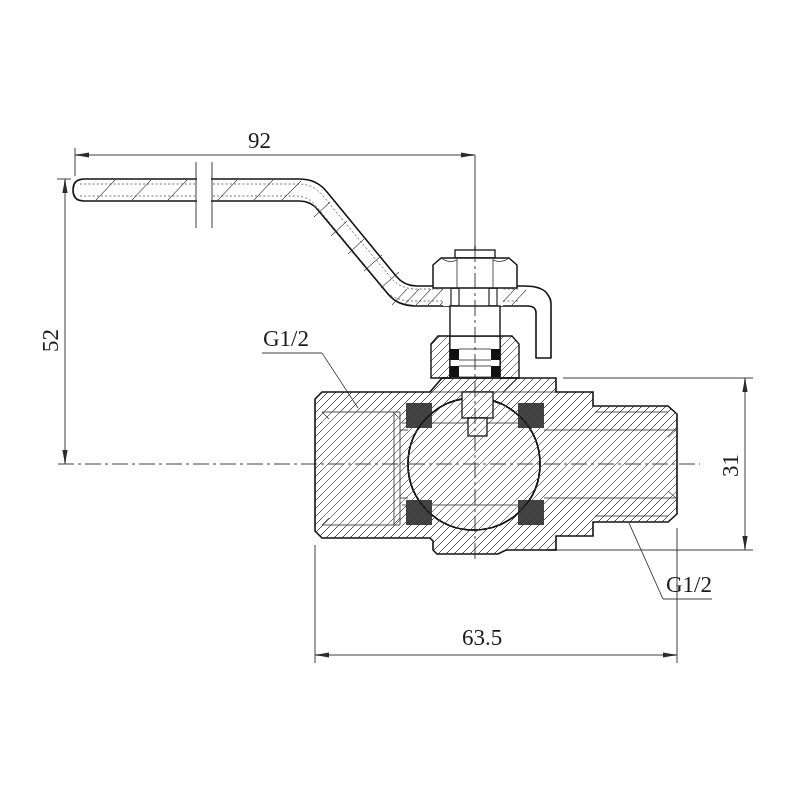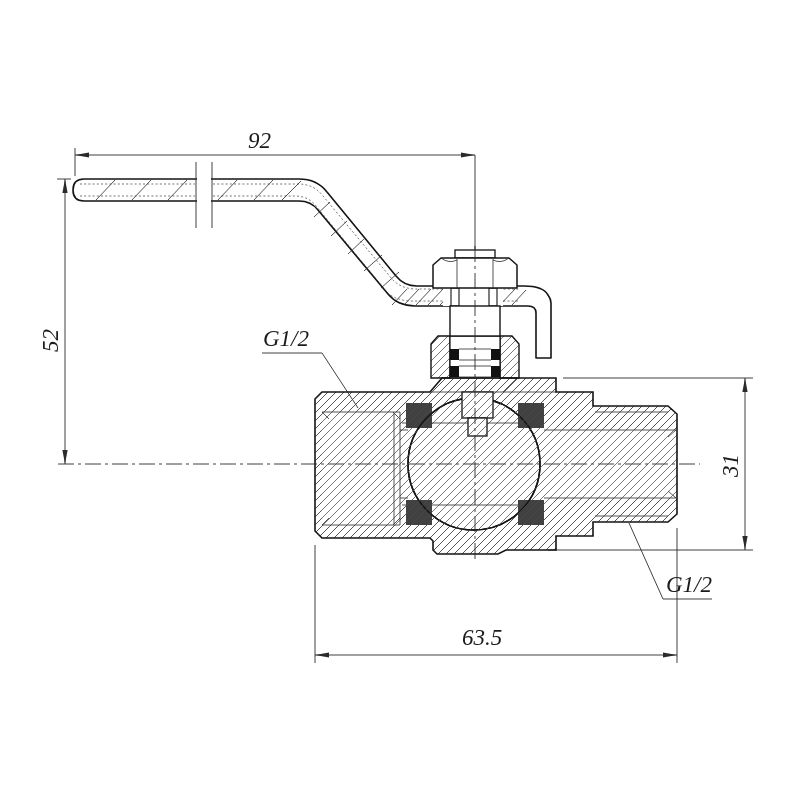--- a/index.html
+++ b/index.html
@@ -1,16 +1,16 @@
 <!DOCTYPE html>
 <html><head>
 <meta charset="utf-8">
 <style>
   html,body{margin:0;padding:0;background:#ffffff;width:800px;height:800px;overflow:hidden;}
-  .drawing-stage{width:800px;height:584px;position:relative;background:#fff;font-style:italic;}
+  .drawing-stage{width:800px;height:584px;position:relative;background:#fff;}
   svg{display:block;}
   .thin{stroke:#2a2a2a;stroke-width:.8;fill:none;}
   .dim{stroke:#2b2b2b;stroke-width:.9;fill:none;}
   .cl{stroke:#2b2b2b;stroke-width:.9;fill:none;stroke-dasharray:16 4 3 4;}
   .dash{stroke:#3a3a3a;stroke-width:.7;fill:none;stroke-dasharray:2 2.2;}
   .arr{fill:#2b2b2b;stroke:none;}
   text{font-family:"Liberation Serif","DejaVu Serif",serif;font-size:23px;fill:#1a1a1a;}
 </style>
 </head>
 <body>

